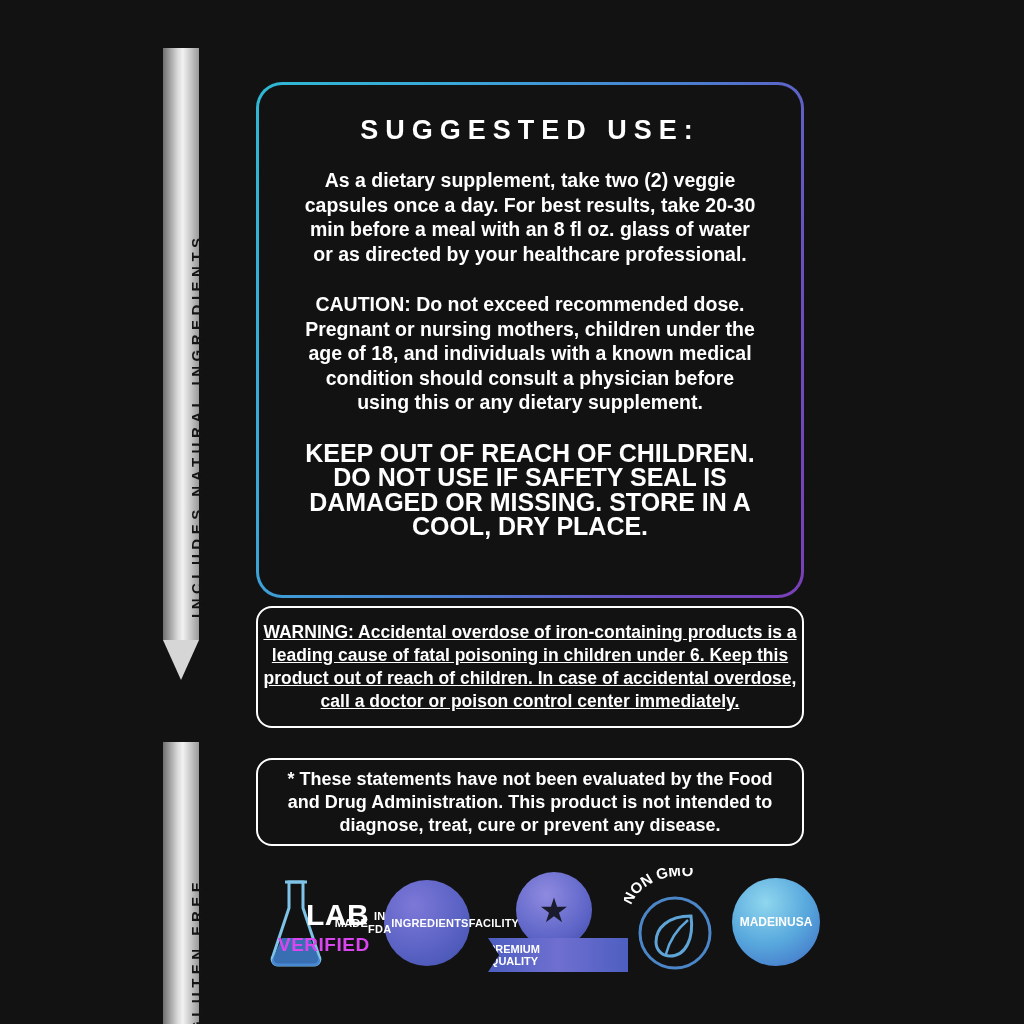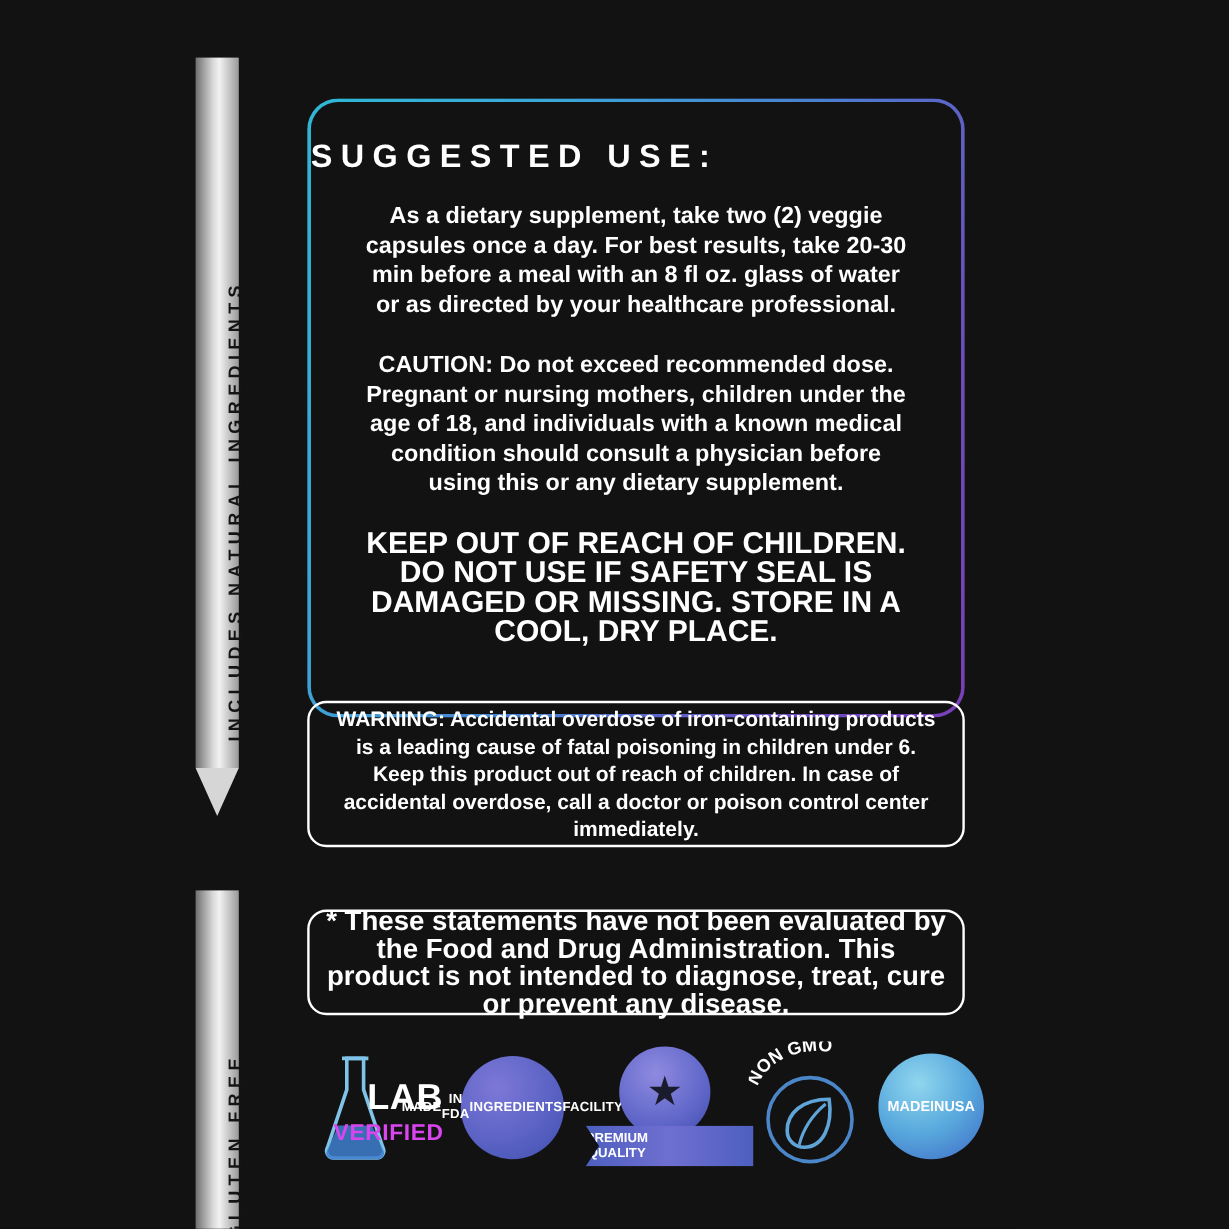--- a/index.html
+++ b/index.html
@@ -82,21 +82,21 @@
     height: 516px;
     border-radius: 26px;
     padding: 0;
     background:
       linear-gradient(#121212, #121212) padding-box,
       linear-gradient(115deg, #2fb8d4 0%, #3aa8d8 25%, #4a7ed0 55%, #6b4fc0 80%, #7a3fb8 100%) border-box;
     border: 3px solid transparent;
     box-sizing: border-box;
   }
   .panel-title {
-    text-align: left;
+    text-align: center;
     font-size: 27px;
     font-weight: 700;
     letter-spacing: 7px;
     margin-top: 30px;
   }
   .panel-body {
     padding: 0 28px;
     text-align: center;
   }
   .para {
@@ -110,30 +110,31 @@
   .para-3 {
     margin-top: 26px;
     font-size: 25px;
     line-height: 24.5px;
   }
 
   
   .panel-warning {
     position: absolute;
     left: 256px;
-    top: 584px;
+    top: 606px;
     width: 548px;
     height: 122px;
     border: 2.5px solid #ffffff;
     border-radius: 16px;
     box-sizing: border-box;
     display: flex;
     align-items: center;
     justify-content: center;
-    padding: 0 15px;
+    padding: 0 3px;
+    text-decoration: underline;
   }
   .warning-text {
     text-align: center;
     font-size: 17.5px;
     font-weight: 700;
     line-height: 23px;
   }
 
   
   .panel-disclaimer {
@@ -145,21 +146,21 @@
     border: 2.5px solid #ffffff;
     border-radius: 16px;
     box-sizing: border-box;
     display: flex;
     align-items: center;
     justify-content: center;
     padding: 0 12px;
   }
   .disclaimer-text {
     text-align: center;
-    font-size: 23px;
+    font-size: 18px;
     font-weight: 700;
     line-height: 23px;
   }
 
   
   .badges {
     position: absolute;
     left: 256px;
     top: 866px;
     width: 560px;

